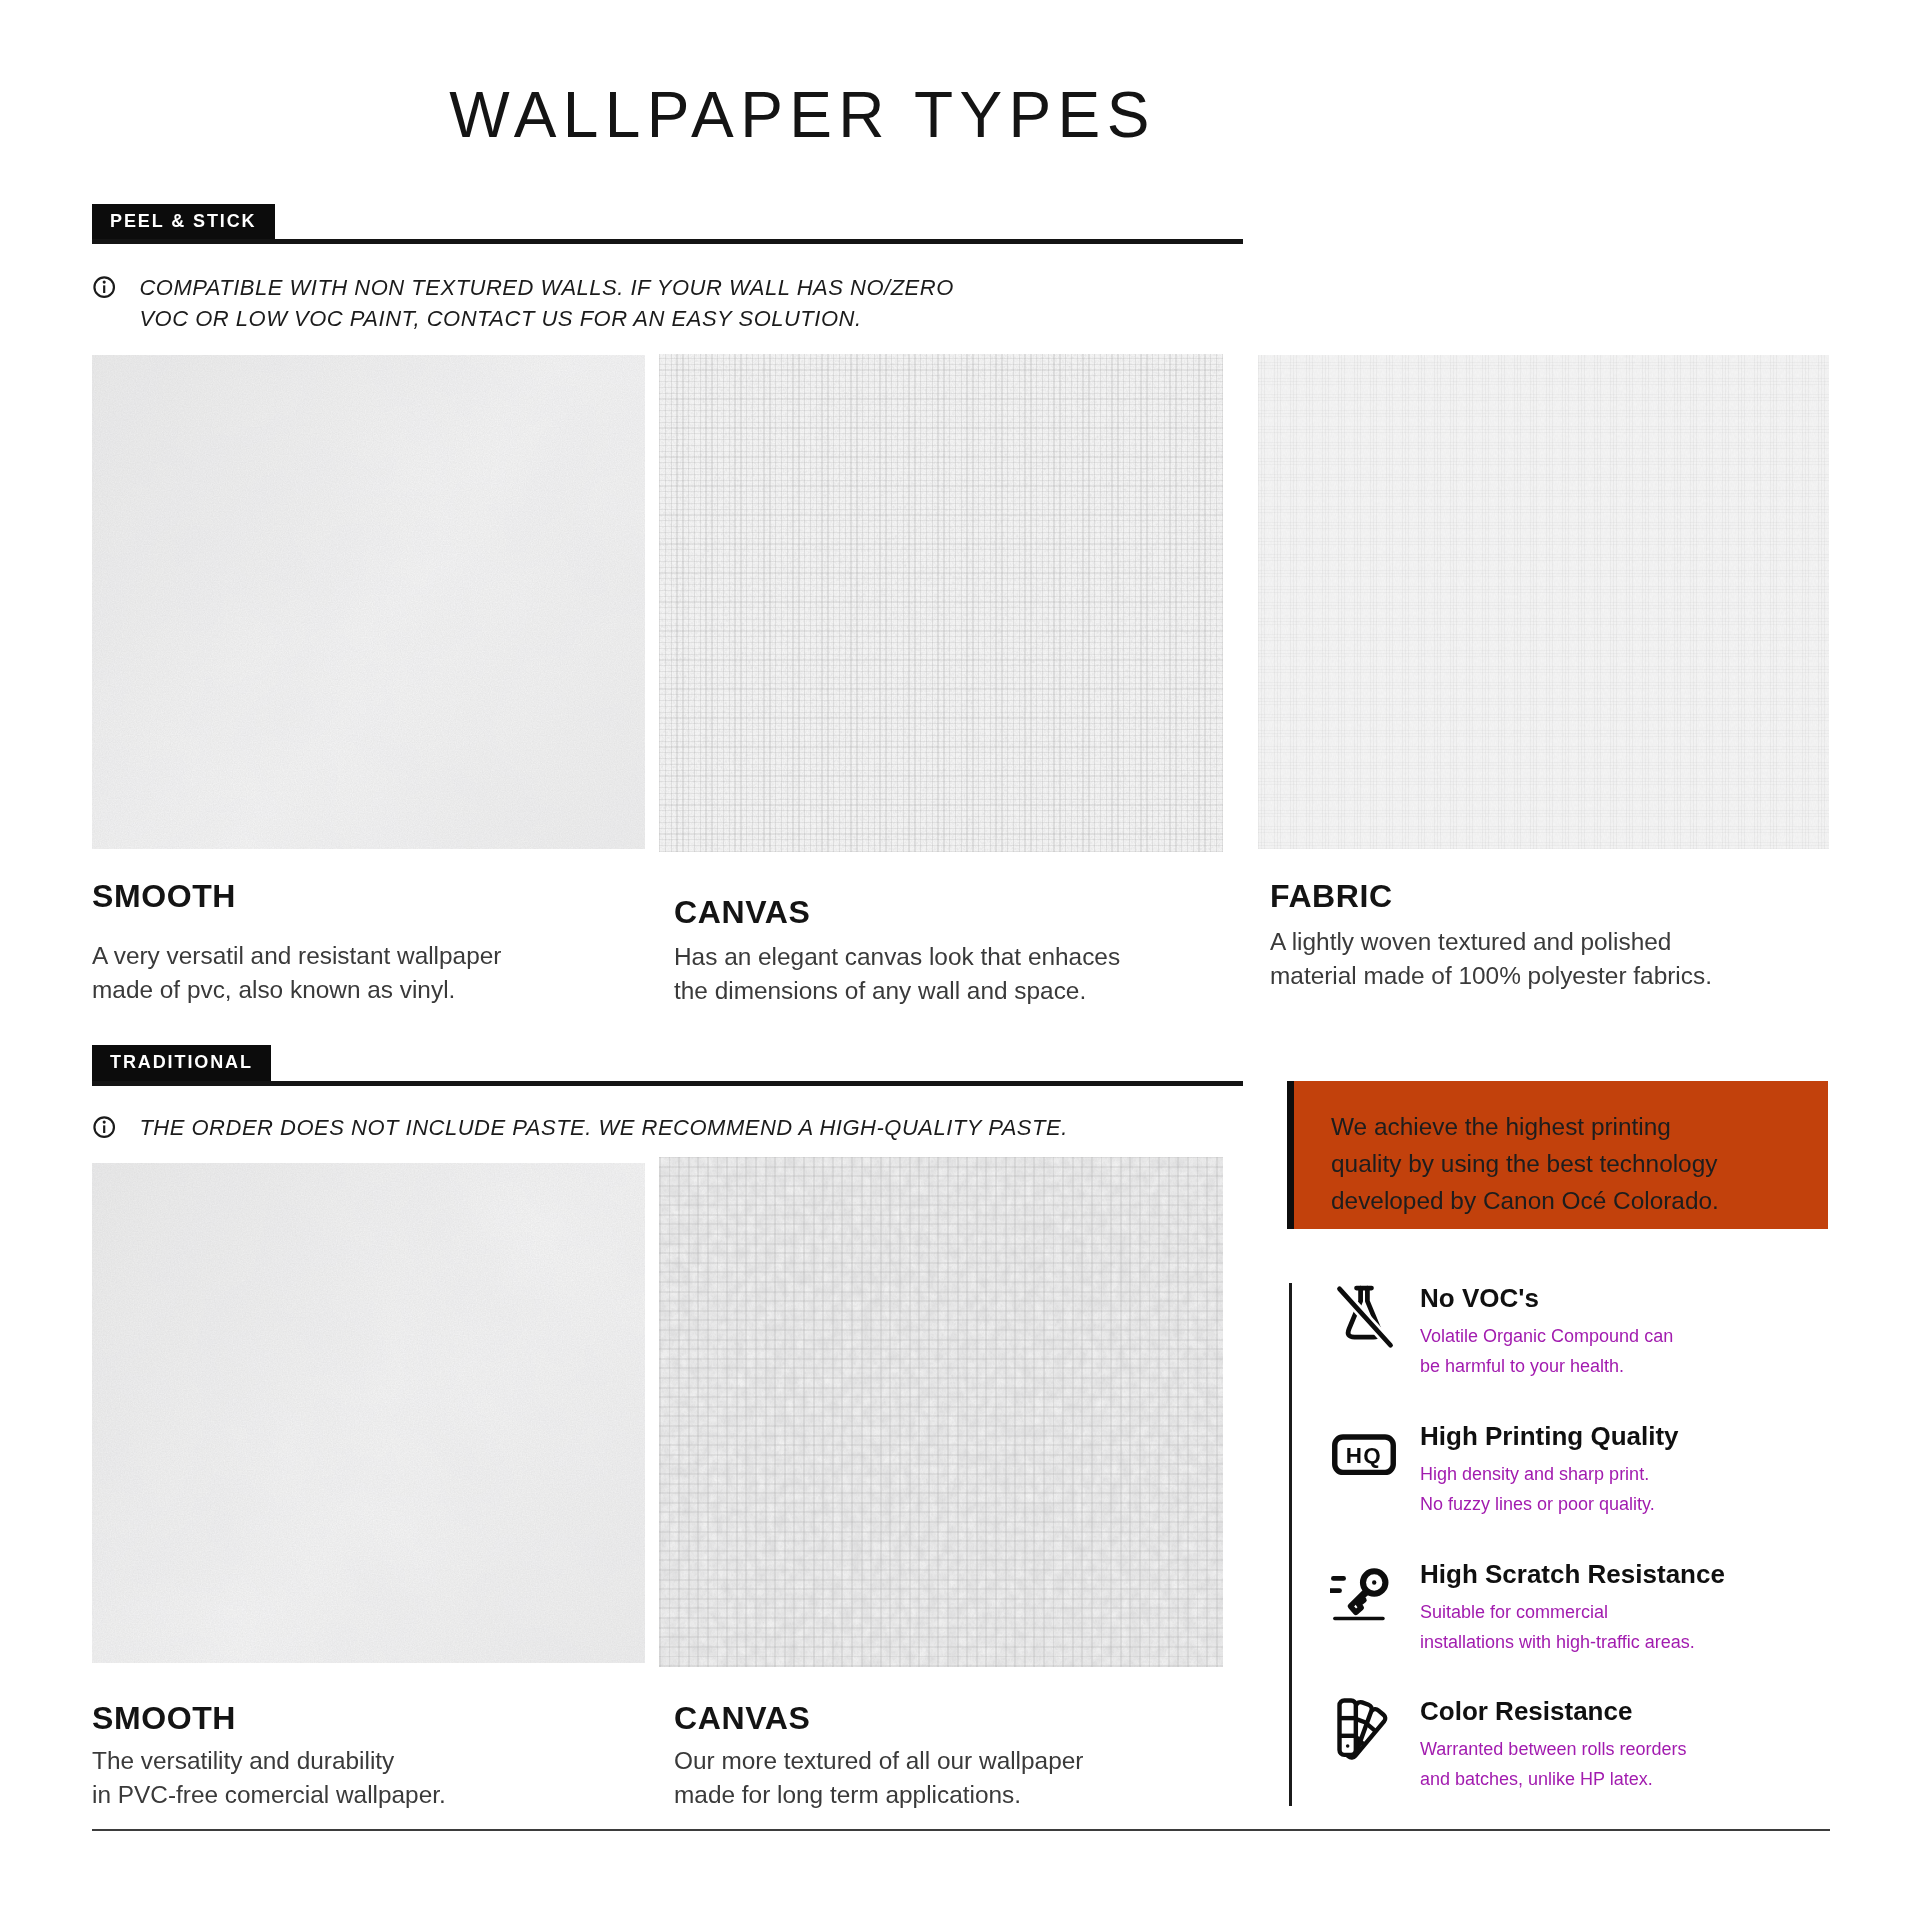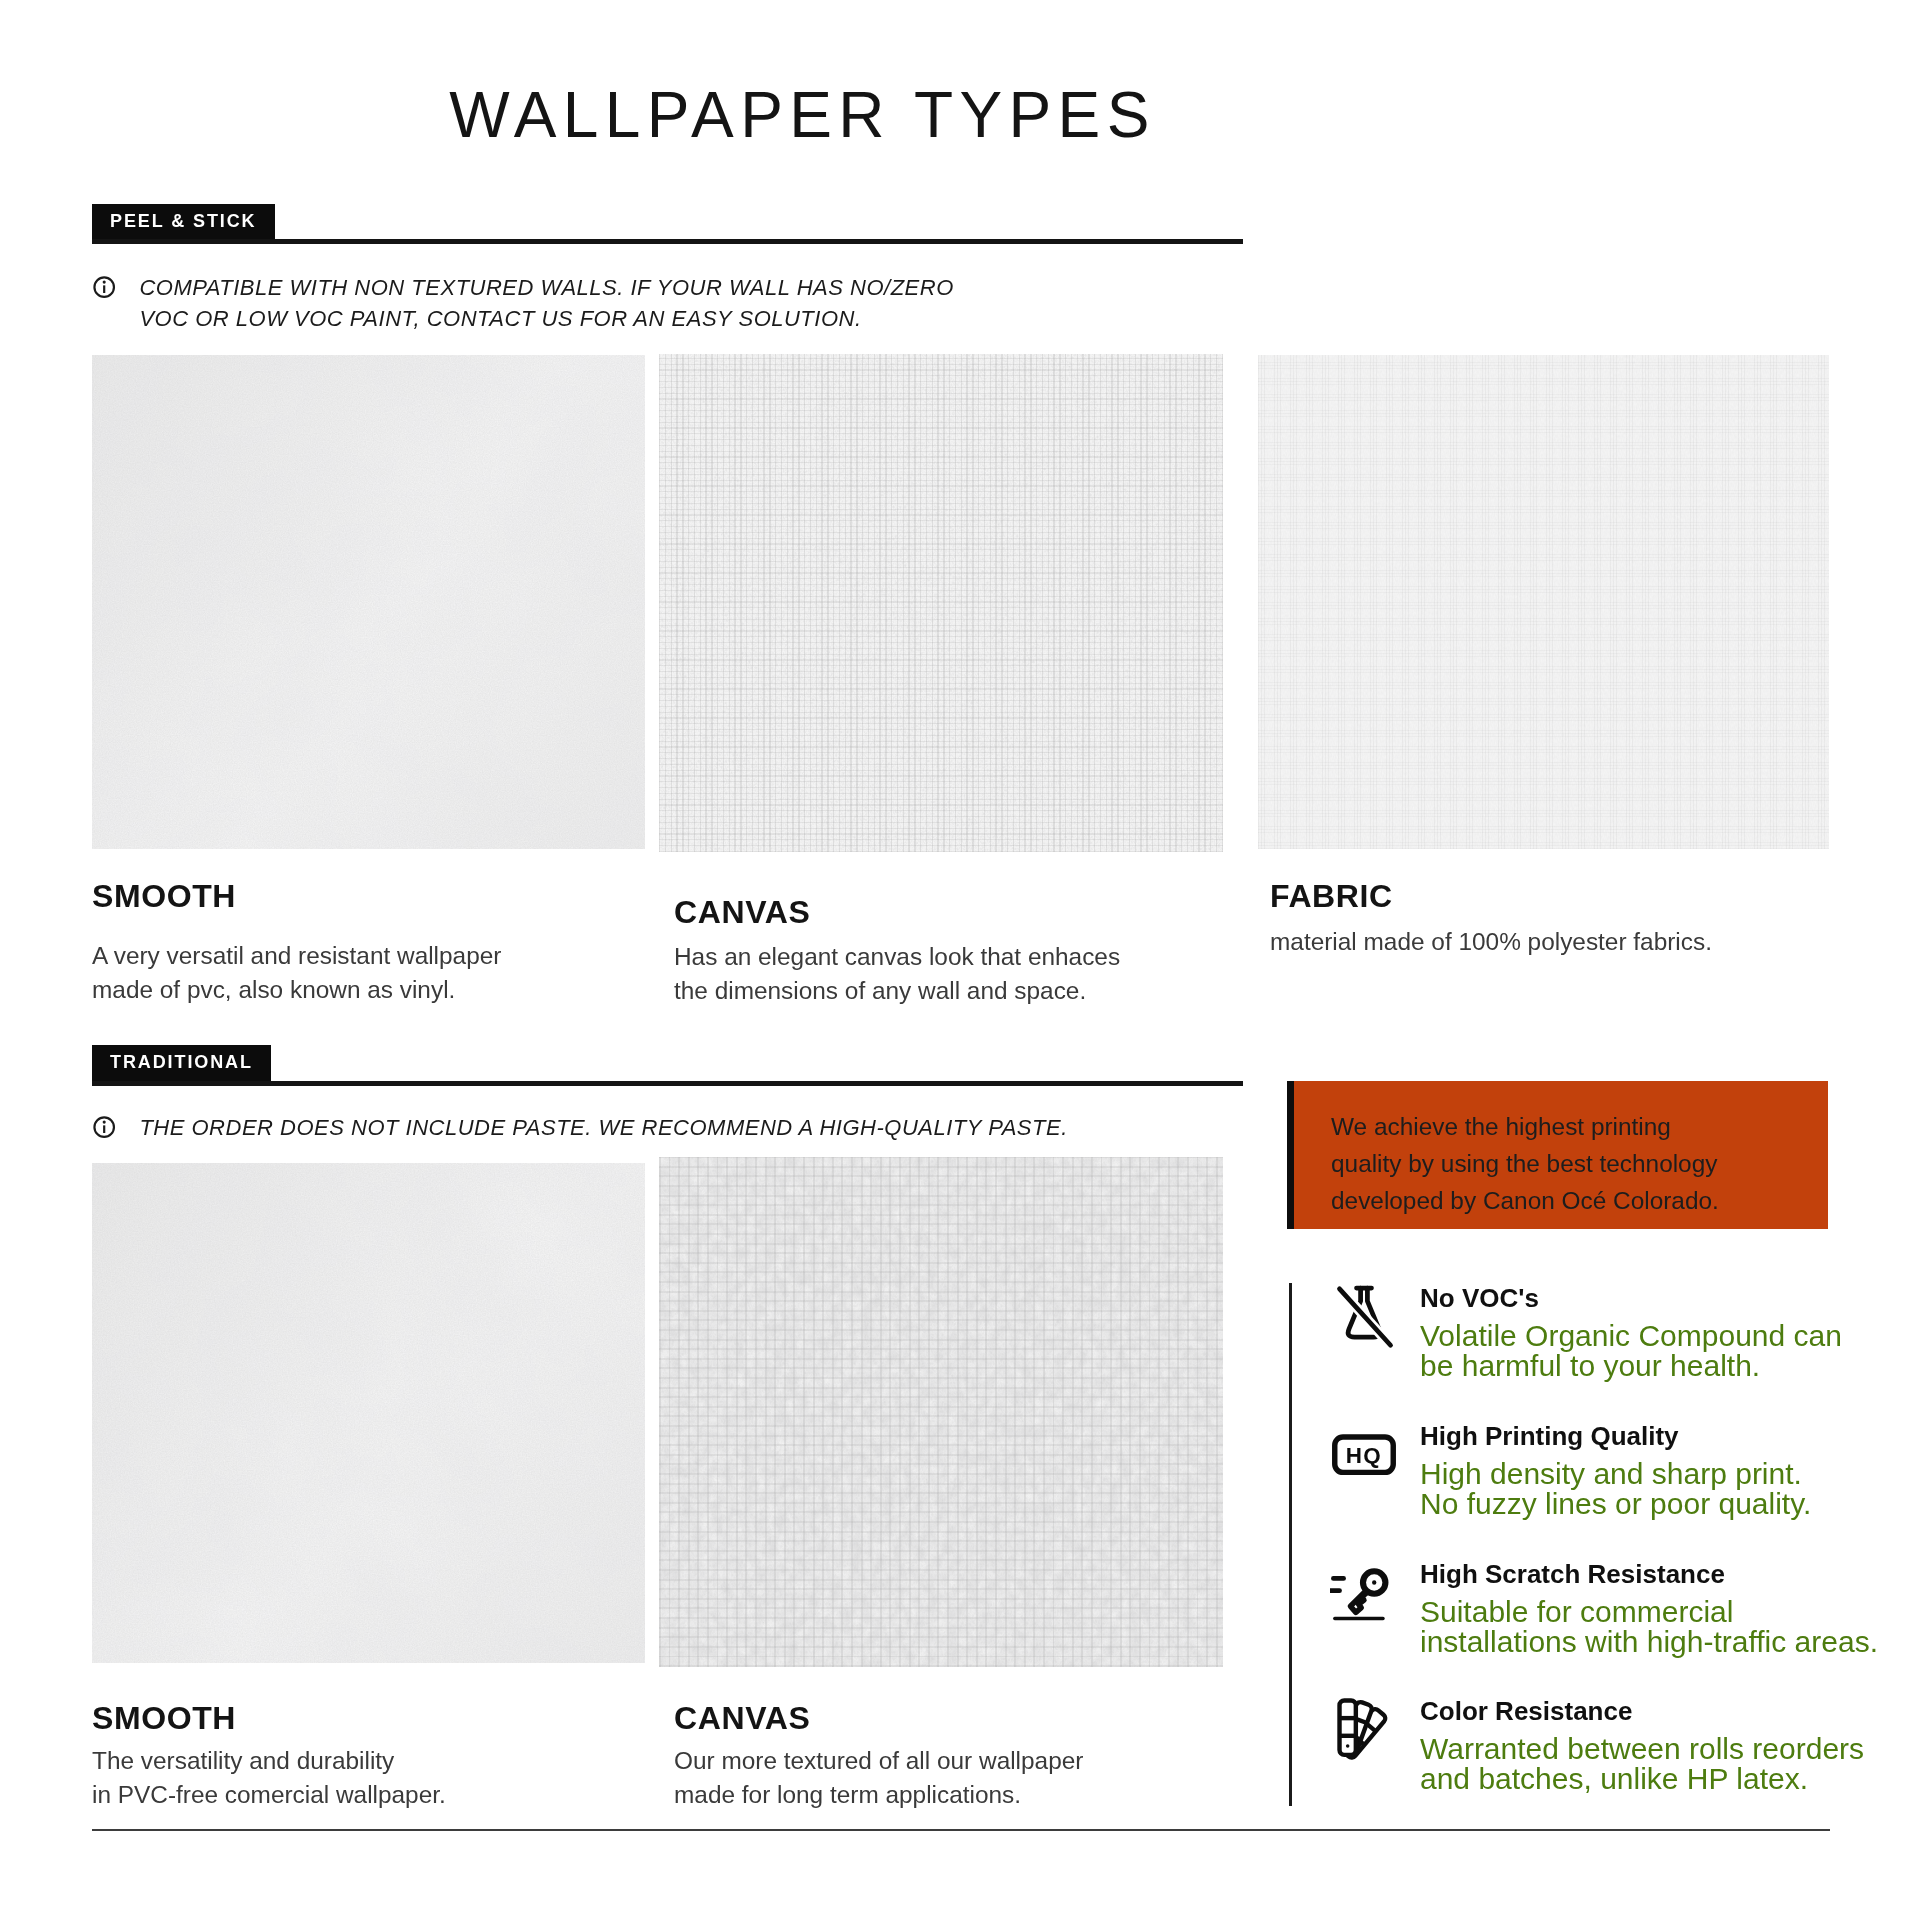--- a/index.html
+++ b/index.html
@@ -45,21 +45,21 @@
   
   .qbar{background:#0d0d0d;}
   .qbox{background:#c2410c;}
   .qbox-text{padding:27px 19px 0 37px;font-size:24.4px;line-height:37px;color:#1d1d1d;}
 
   .rail{background:#1b1b1b;}
   .feature{position:absolute;left:1330px;width:539px;display:flex;gap:22px;align-items:flex-start;}
   .f-icon{width:68px;height:68px;flex:0 0 auto;}
   .f-body{padding-top:1.3px;}
   .f-title{font-size:26px;font-weight:700;color:#101010;margin:0 0 6.4px 0;white-space:nowrap;}
-  .f-desc{font-size:30px;line-height:30px;color:#4d7c0f;white-space:nowrap;}
+  .f-desc{font-size:18px;line-height:30px;color:#a21caf;white-space:nowrap;}
 
   .bottom-rule{background:#3d3d3d;height:1.9px;}
 </style>
 </head>
 <body>
 
 <div class="page">
 
   <div class="abs title">WALLPAPER TYPES</div>
 
@@ -122,20 +122,21 @@
   </div>
 
   <div class="abs type-name" style="left:674px;top:894px;">CANVAS</div>
   <div class="abs type-desc" style="left:674px;top:940px;">
     <div>Has an elegant canvas look that enhaces</div>
     <div>the dimensions of any wall and space.</div>
   </div>
 
   <div class="abs type-name" style="left:1270px;top:878px;">FABRIC</div>
   <div class="abs type-desc" style="left:1270px;top:925px;">
+    <div>A lightly woven textured and polished</div>
     <div>material made of 100% polyester fabrics.</div>
   </div>
 
   <div class="abs sec-line" style="left:92px;top:1081px;width:1151px;"></div>
   <div class="abs" style="left:92px;top:1045px;">
     <span class="sec-label">TRADITIONAL</span>
   </div>
 
   <div class="abs note" style="left:92px;top:1112px;">
     <svg class="info-ico" viewBox="0 0 40 40">

